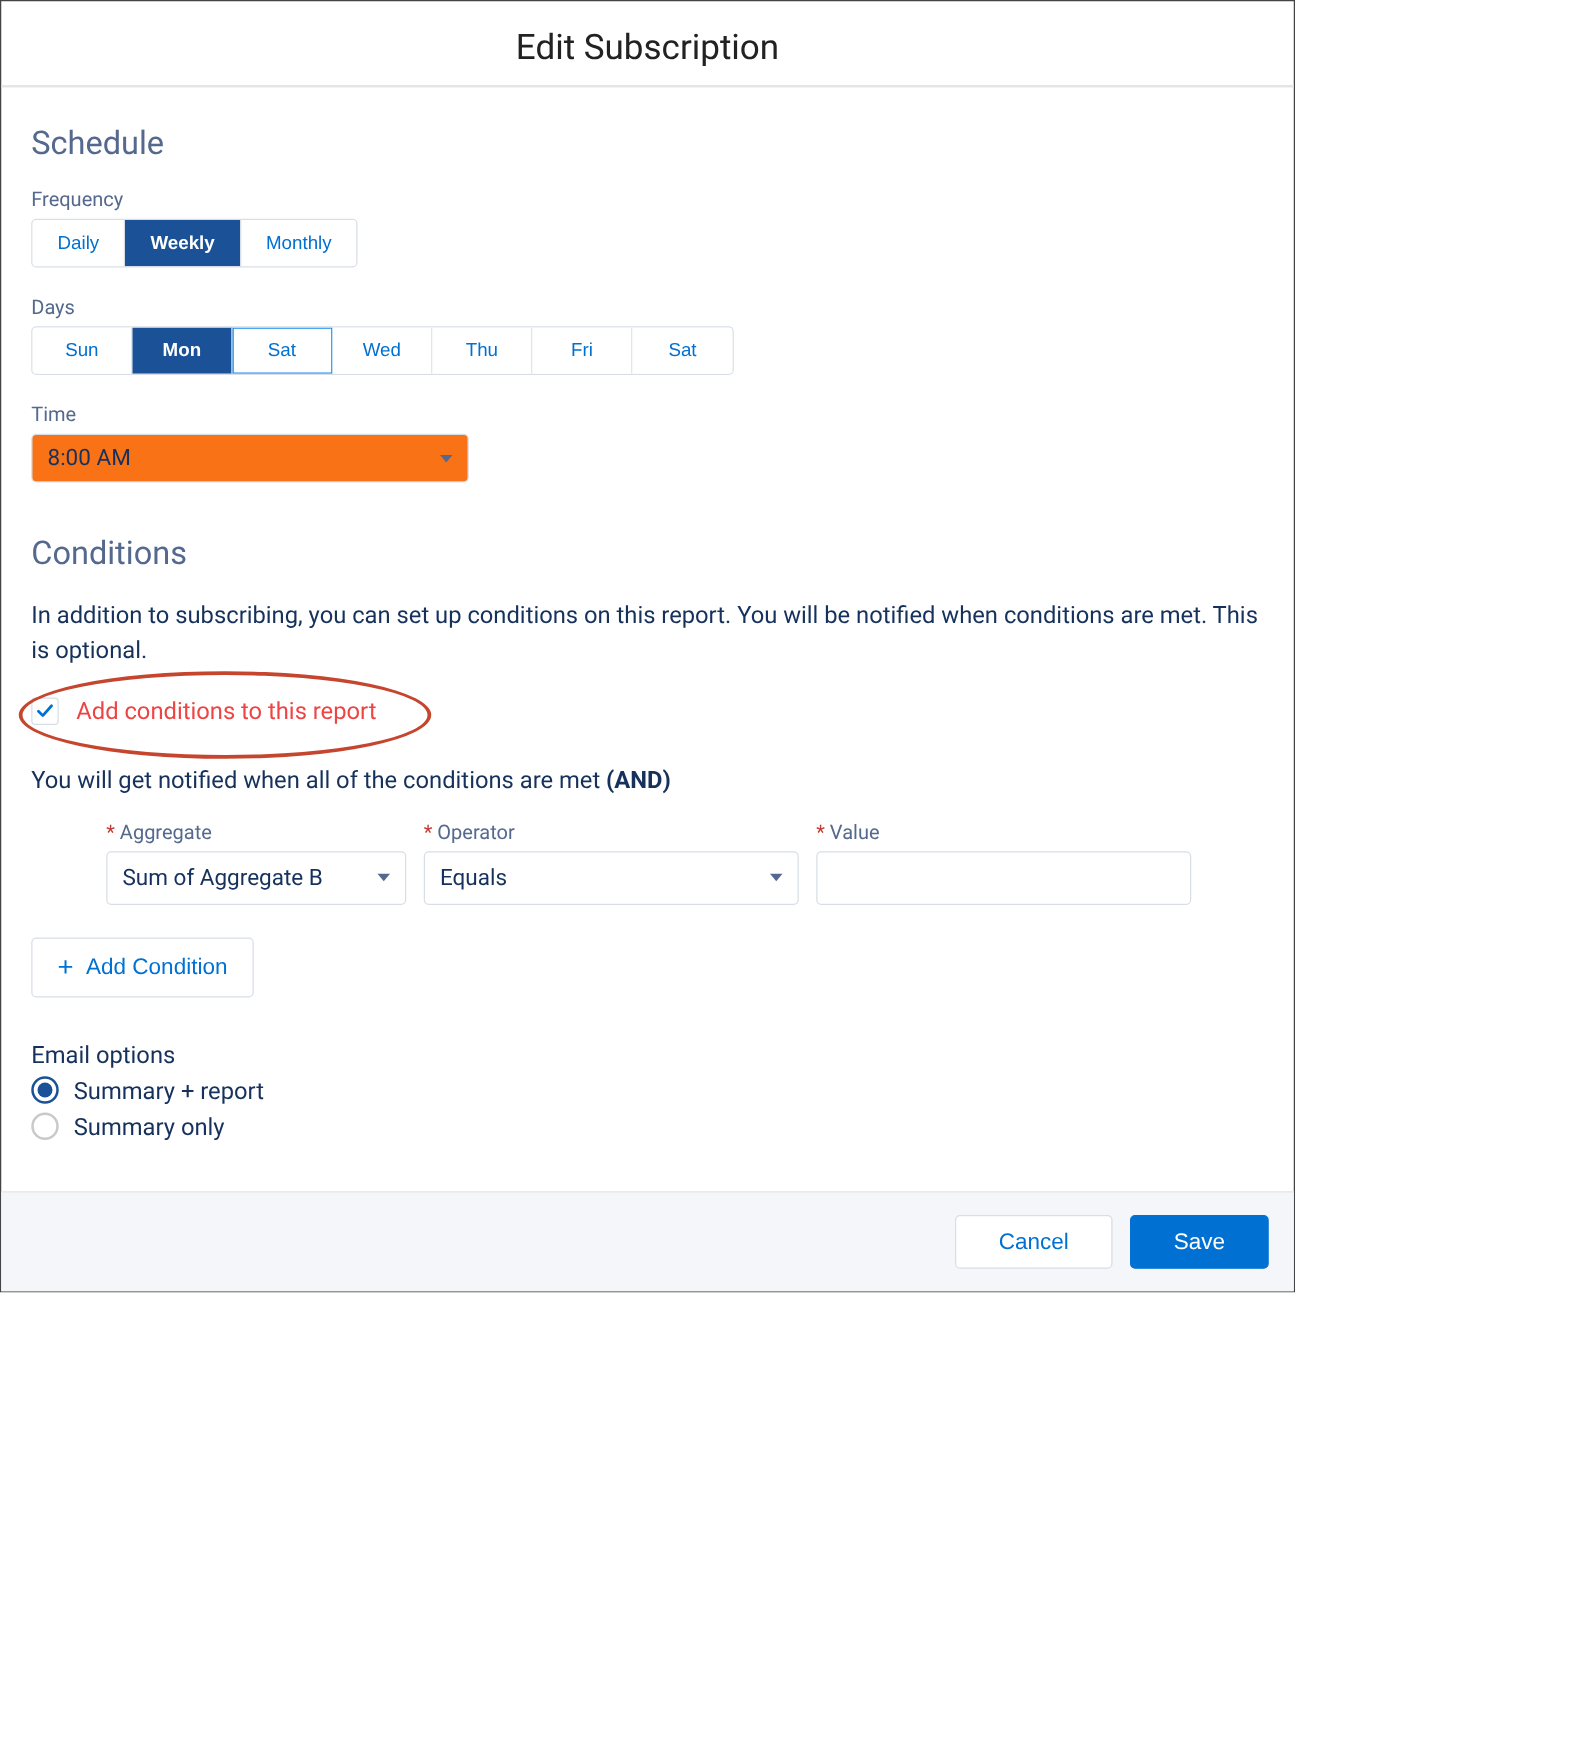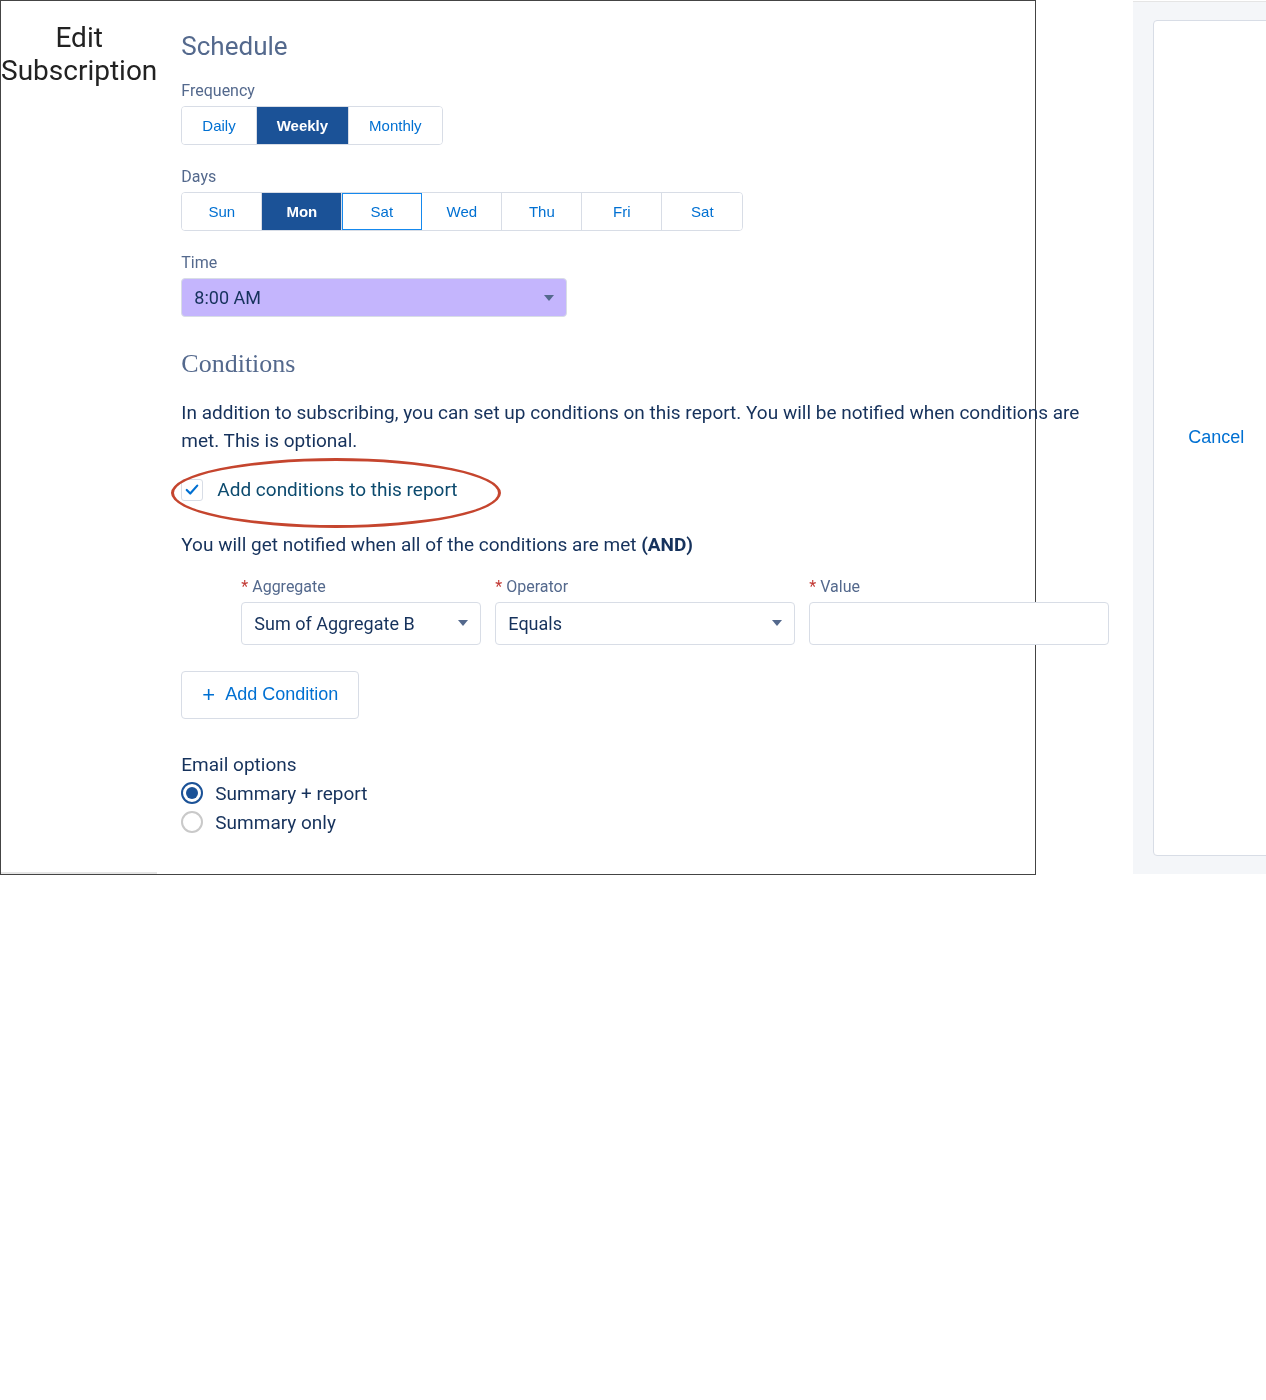--- a/index.html
+++ b/index.html
@@ -8,21 +8,21 @@
     font-family: -apple-system, BlinkMacSystemFont, "Segoe UI", Roboto, Helvetica, Arial, sans-serif;
     color: #16325c;
     background: #fff;
   }
   .window {
     width: 1036px;
     border: 1px solid #444;
     margin: 0;
     background: #fff;
     display:flex;
-    flex-direction:row;
+    flex-direction:column;
   }
   .titlebar {
     text-align:center;
     font-size: 28px;
     color: #222;
     padding: 20px 0 14px 0;
     border-bottom: 2px solid #e5e5e5;
   }
   .content {
     padding: 20px 24px 10px 24px;
@@ -66,24 +66,24 @@
   .days-group .seg-btn.selected { background:#1b5297; }
   .days-group .seg-btn.focused { outline:1px solid #1589ee; outline-offset:-1px; }
   .mt { margin-top: 22px; }
   .select {
     display:flex;
     align-items:center;
     justify-content:space-between;
     border:1px solid #d8dde6;
     border-radius:4px;
     padding: 8px 12px;
-    width: 386px;
+    width: 350px;
     font-size:18px;
     color:#16325c;
-    background:#c4b5fd;
+    background:#f97316;
     cursor:pointer;
   }
   .select .caret, .dropdown .caret {
     width:0;height:0;border-left:5px solid transparent;border-right:5px solid transparent;border-top:6px solid #54698d;
   }
   .desc {
     font-size:19px;
     color:#16325c;
     margin: 6px 0 18px 0;
     line-height:1.45;
@@ -93,21 +93,21 @@
     align-items:center;
     gap:14px;
     position:relative;
     padding: 6px 0;
   }
   .checkbox {
     width:22px;height:22px;border:1px solid #d8dde6;border-radius:3px;
     display:flex;align-items:center;justify-content:center;cursor:pointer;background:#fff;
   }
   .checkbox svg { width:14px;height:14px; }
-  .checkbox-label { font-size:19px; color:#0c4a6e; }
+  .checkbox-label { font-size:19px; color:#ef4444; }
   .highlight-oval {
     position:absolute;
     left:-10px; top:-14px;
     width:330px; height:70px;
     border:3px solid #c5452e;
     border-radius: 50% / 50%;
     pointer-events:none;
   }
   .cond-row { display:flex; gap:14px; margin-top:8px; }
   .cond-col { display:flex; flex-direction:column; }
@@ -174,21 +174,21 @@
       <button class="seg-btn">Fri</button>
       <button class="seg-btn">Sat</button>
     </div>
 
     <div class="field-label mt">Time</div>
     <div class="select">
       <span>8:00 AM</span>
       <span class="caret"></span>
     </div>
 
-    <h2 class="section" style="margin-top:32px;font-family:Liberation Serif, serif;">Conditions</h2>
+    <h2 class="section" style="margin-top:42px;">Conditions</h2>
     <div class="desc">In addition to subscribing, you can set up conditions on this report. You will be notified when conditions are met. This is optional.</div>
 
     <div class="checkbox-row">
       <div class="highlight-oval"></div>
       <div class="checkbox">
         <svg viewBox="0 0 16 16">
             <path d="M2 8 L6 12 L14 3" stroke="#0070d2" stroke-width="2.5" fill="none" stroke-linecap="round" stroke-linejoin="round"></path>
           </svg>
       </div>
       <span class="checkbox-label">Add conditions to this report</span>

